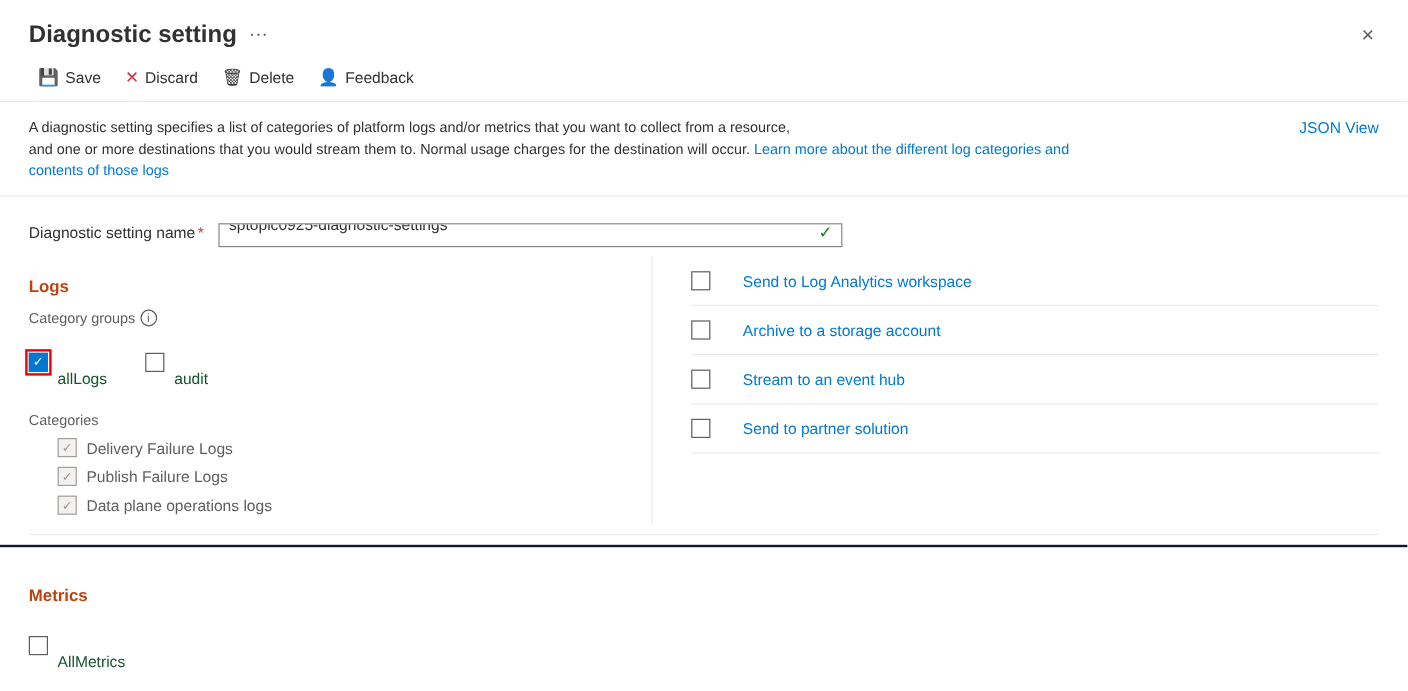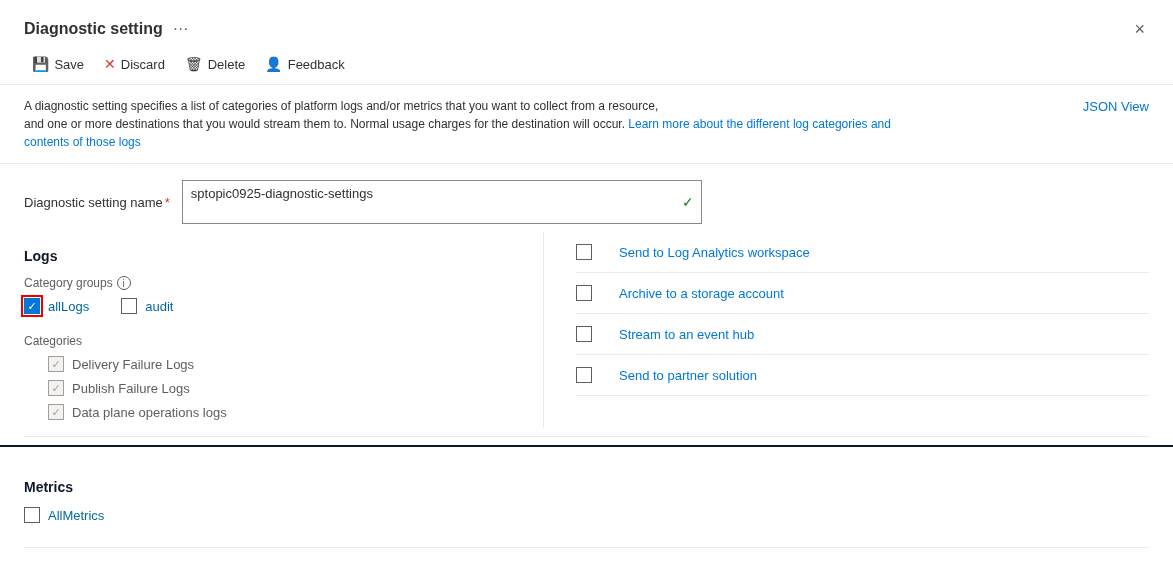--- a/index.html
+++ b/index.html
@@ -23,21 +23,21 @@
       align-items: center;
       justify-content: space-between;
       padding: 16px 24px 0 24px;
     }
     .panel-title-row {
       display: flex;
       align-items: center;
       gap: 10px;
     }
     .panel-title {
-      font-size: 16px;
+      font-size: 20px;
       font-weight: 600;
       color: #323130;
     }
     .ellipsis-icon {
       color: #605e5c;
       font-size: 16px;
       cursor: pointer;
     }
     .close-btn {
       background: none;
@@ -99,21 +99,21 @@
       color: #323130;
       white-space: nowrap;
     }
     .required { color: #d13438; margin-left: 2px; }
     .input-wrapper {
       position: relative;
       width: 520px;
     }
     .input-wrapper input {
       width: 100%;
-      height: 44px;
+      height: 20px;
       border: 1px solid #8a8886;
       padding: 0 32px 17px 8px;
       font-size: 13px;
       color: #323130;
       outline: none;
     }
     .input-checkmark {
       position: absolute;
       right: 8px;
       top: 50%;
@@ -131,21 +131,21 @@
       padding-right: 24px;
       border-right: 1px solid #edebe9;
     }
     .right-panel {
       flex: 1;
       padding-left: 32px;
     }
     .section-title {
       font-size: 14px;
       font-weight: 600;
-      color: #0f172a;
+      color: #c2410c;
       margin-bottom: 12px;
       margin-top: 16px;
     }
     .subsection-title {
       font-size: 12px;
       color: #605e5c;
       margin-bottom: 8px;
       display: flex;
       align-items: center;
       gap: 4px;
@@ -163,22 +163,23 @@
       cursor: pointer;
     }
     .checkbox-row {
       display: flex;
       align-items: center;
       gap: 8px;
       margin-bottom: 8px;
     }
     .checkbox-row label {
       font-size: 13px;
-      color: #0369a1;
-      cursor: pointer;
+      color: #14532d;
+      cursor: pointer;
+      margin-top: 28px;
     }
     .checkbox-custom {
       width: 16px;
       height: 16px;
       border: 1px solid #605e5c;
       display: inline-flex;
       align-items: center;
       justify-content: center;
       cursor: pointer;
       background: #fff;

